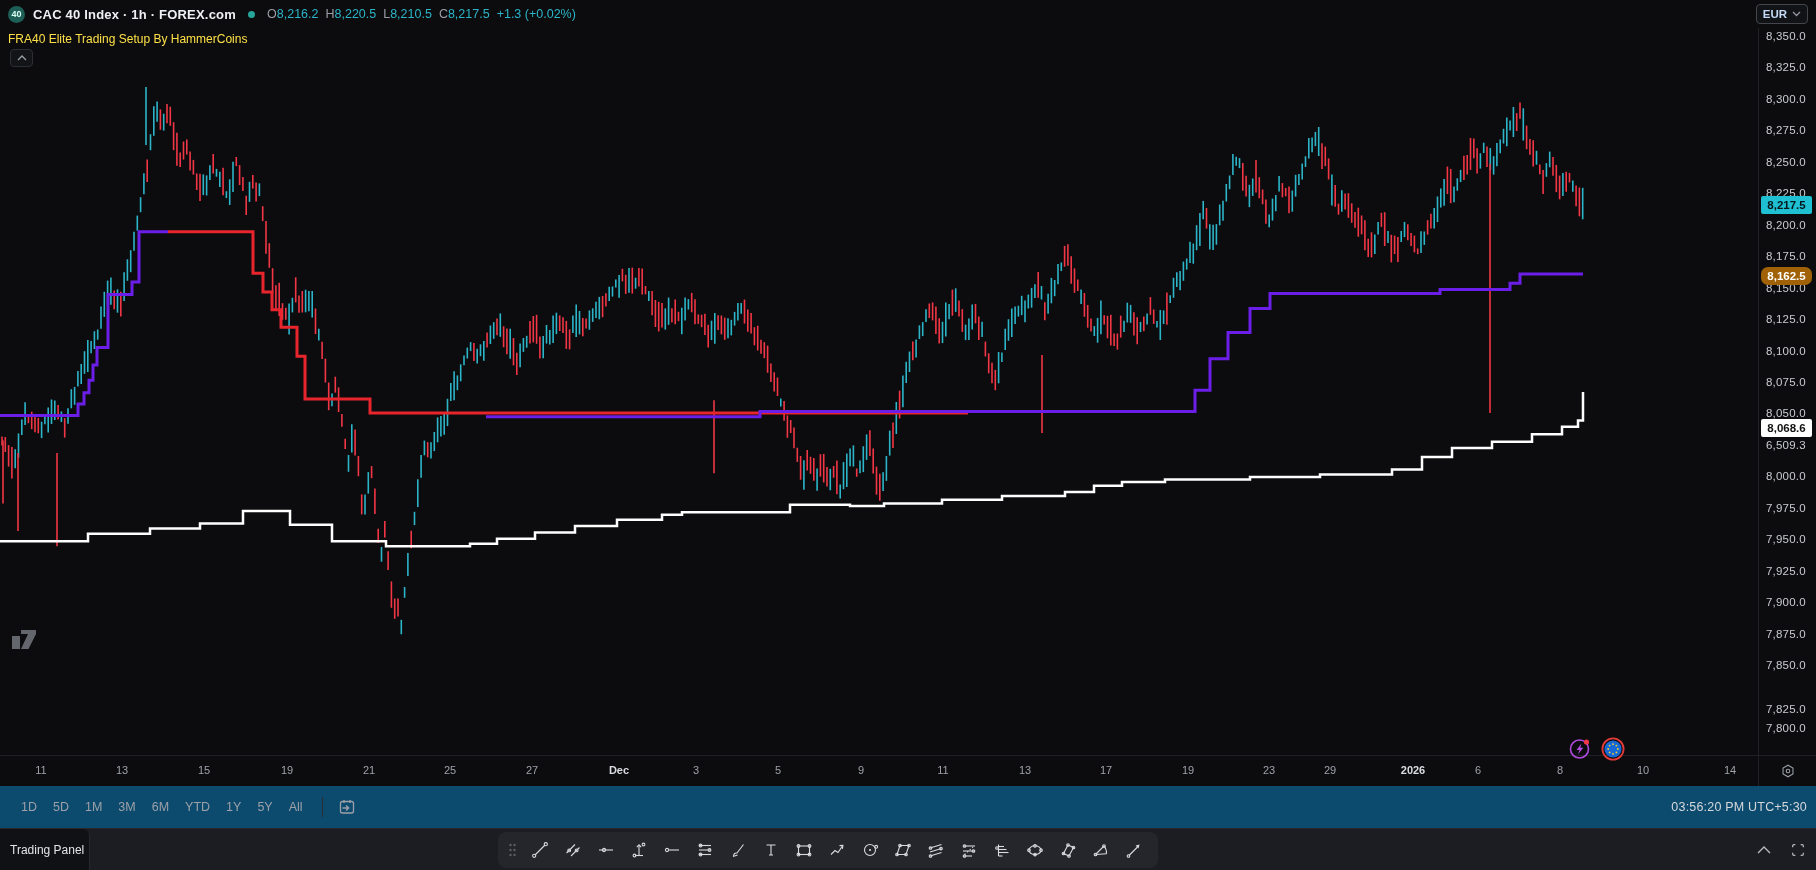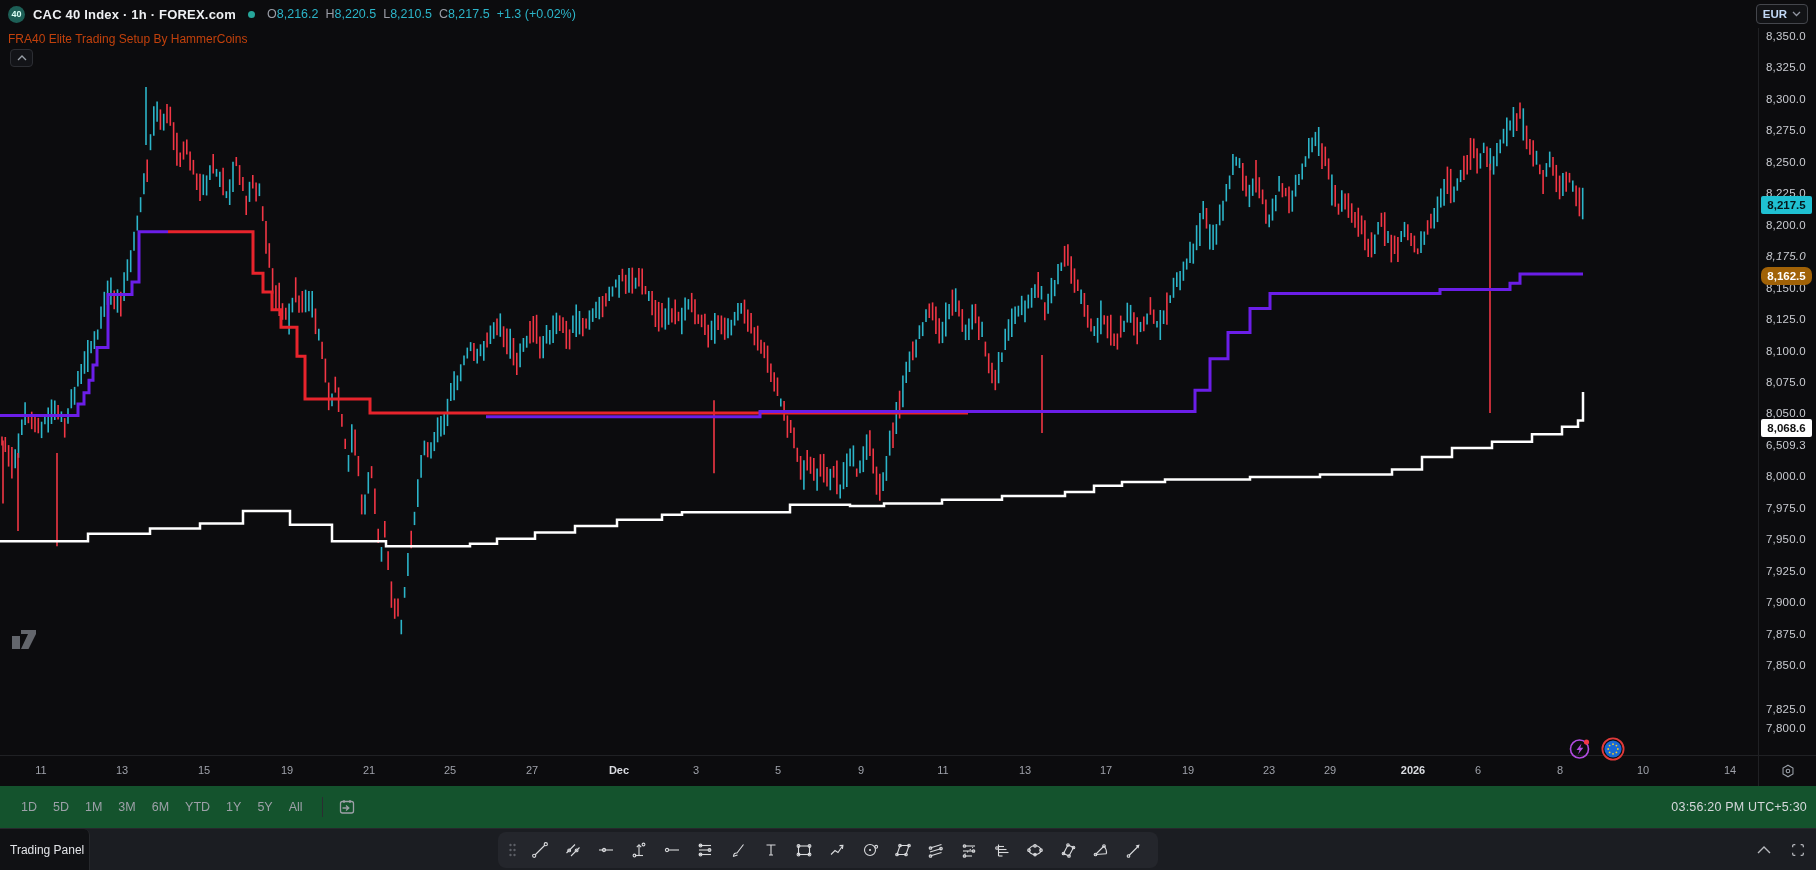--- a/index.html
+++ b/index.html
@@ -16,37 +16,37 @@
   .status-dot{width:7px;height:7px;border-radius:50%;background:#26a69a;margin:0 4px;}
   .ohlc{display:flex;gap:7px;font-size:12.5px;font-weight:500;white-space:nowrap;}
   .ohlc .lbl{color:#9a9da6;}
   .ohlc .val,.ohlc .chg{color:#2cb5c9;}
   .spacer{flex:1;}
   .cur-btn{height:20px;display:flex;align-items:center;gap:5px;padding:0 6px;border:1px solid #44464c;
     border-radius:4px;font-size:11.5px;font-weight:600;color:#c3d9f6;background:#121316;}
   
   .chart-region{position:relative;height:727px;background:#0c0c0e;z-index:2;}
   .chart-svg{position:absolute;left:0;top:0;display:block;}
-  .legend{position:absolute;left:8px;top:4px;font-size:12px;font-weight:500;color:#c2410c;z-index:3;}
+  .legend{position:absolute;left:8px;top:4px;font-size:12px;font-weight:500;color:#fde047;z-index:3;}
   .collapse-btn{position:absolute;left:10px;top:21px;width:23px;height:18px;border:1px solid #2c2e33;
     border-radius:4px;background:#131418;display:flex;align-items:center;justify-content:center;z-index:3;color:#9aa0a8;}
   .price-axis{position:absolute;right:0;top:0;width:58px;height:727px;border-left:1px solid #202124;background:#0c0c0e;z-index:3;}
   .tick{position:absolute;left:7px;font-size:11.5px;color:#c9cbd1;letter-spacing:.2px;white-space:nowrap;}
   .ptag{position:absolute;left:2px;right:4px;height:18px;line-height:18px;text-align:center;
     font-size:11.5px;font-weight:600;border-radius:2px;z-index:2;}
   .tv-logo{position:absolute;left:12px;top:600px;z-index:3;opacity:.85;}
   .chart-markers{position:absolute;left:1568px;top:709px;display:flex;gap:9px;z-index:4;}
   
   .time-axis{height:31px;display:flex;border-top:1px solid #202124;background:#0c0c0e;}
   .ta-left{position:relative;width:1758px;}
   .ta-right{width:58px;border-left:1px solid #202124;display:flex;align-items:center;justify-content:center;}
   .tlabel{position:absolute;top:8px;transform:translateX(-50%);font-size:11px;color:#9fa2aa;white-space:nowrap;}
   .tlabel.major{color:#dadce1;font-weight:600;}
   
-  .toolbar{position:relative;height:42px;display:flex;align-items:center;padding:0 8px 0 14px;gap:4px;background:#14532d;}
+  .toolbar{position:relative;height:42px;display:flex;align-items:center;padding:0 8px 0 14px;gap:4px;background:#0c4a6e;}
   .range-btn{font-size:12.5px;font-weight:500;color:#9da0a8;padding:4px 7px;border-radius:4px;}
   .tb-div{width:1px;height:20px;background:#2b2d32;margin:0 8px;}
   .clock{position:absolute;right:9px;top:0;height:42px;display:flex;align-items:center;
     font-size:12.5px;color:#d5d7db;letter-spacing:.2px;}
   
   .bottom-panel{position:relative;height:42px;background:#1b1d22;border-top:1px solid #26282c;}
   .tp-tab{position:absolute;left:0;top:0;width:90px;height:42px;background:#101114;border-right:1px solid #26282c;
     border-top-right-radius:6px;display:flex;align-items:center;padding-left:10px;font-size:12px;color:#e2e4e8;}
   .tools-strip{position:absolute;left:498px;top:3px;height:36px;background:#24262c;border-radius:8px;
     display:flex;align-items:center;padding:0 10px;gap:5px;}
@@ -618,21 +618,21 @@
     </div>
 
     <div class="price-axis">
         <span class="tick" style="top: 2px;">8,350.0</span>
         <span class="tick" style="top: 33.45px;">8,325.0</span>
         <span class="tick" style="top: 64.9px;">8,300.0</span>
         <span class="tick" style="top: 96.35px;">8,275.0</span>
         <span class="tick" style="top: 127.8px;">8,250.0</span>
         <span class="tick" style="top: 159.25px;">8,225.0</span>
         <span class="tick" style="top: 190.7px;">8,200.0</span>
-        <span class="tick" style="top: 222.15px; font-style: italic;">8,175.0</span>
+        <span class="tick" style="top: 222.15px;">8,175.0</span>
         <span class="tick" style="top: 253.6px;">8,150.0</span>
         <span class="tick" style="top: 285.05px;">8,125.0</span>
         <span class="tick" style="top: 316.5px;">8,100.0</span>
         <span class="tick" style="top: 347.95px;">8,075.0</span>
         <span class="tick" style="top: 379.4px;">8,050.0</span>
         <span class="tick" style="top: 410.85px;">6,509.3</span>
         <span class="tick" style="top: 442.3px;">8,000.0</span>
         <span class="tick" style="top: 473.75px;">7,975.0</span>
         <span class="tick" style="top: 505.2px;">7,950.0</span>
         <span class="tick" style="top: 536.65px;">7,925.0</span>

